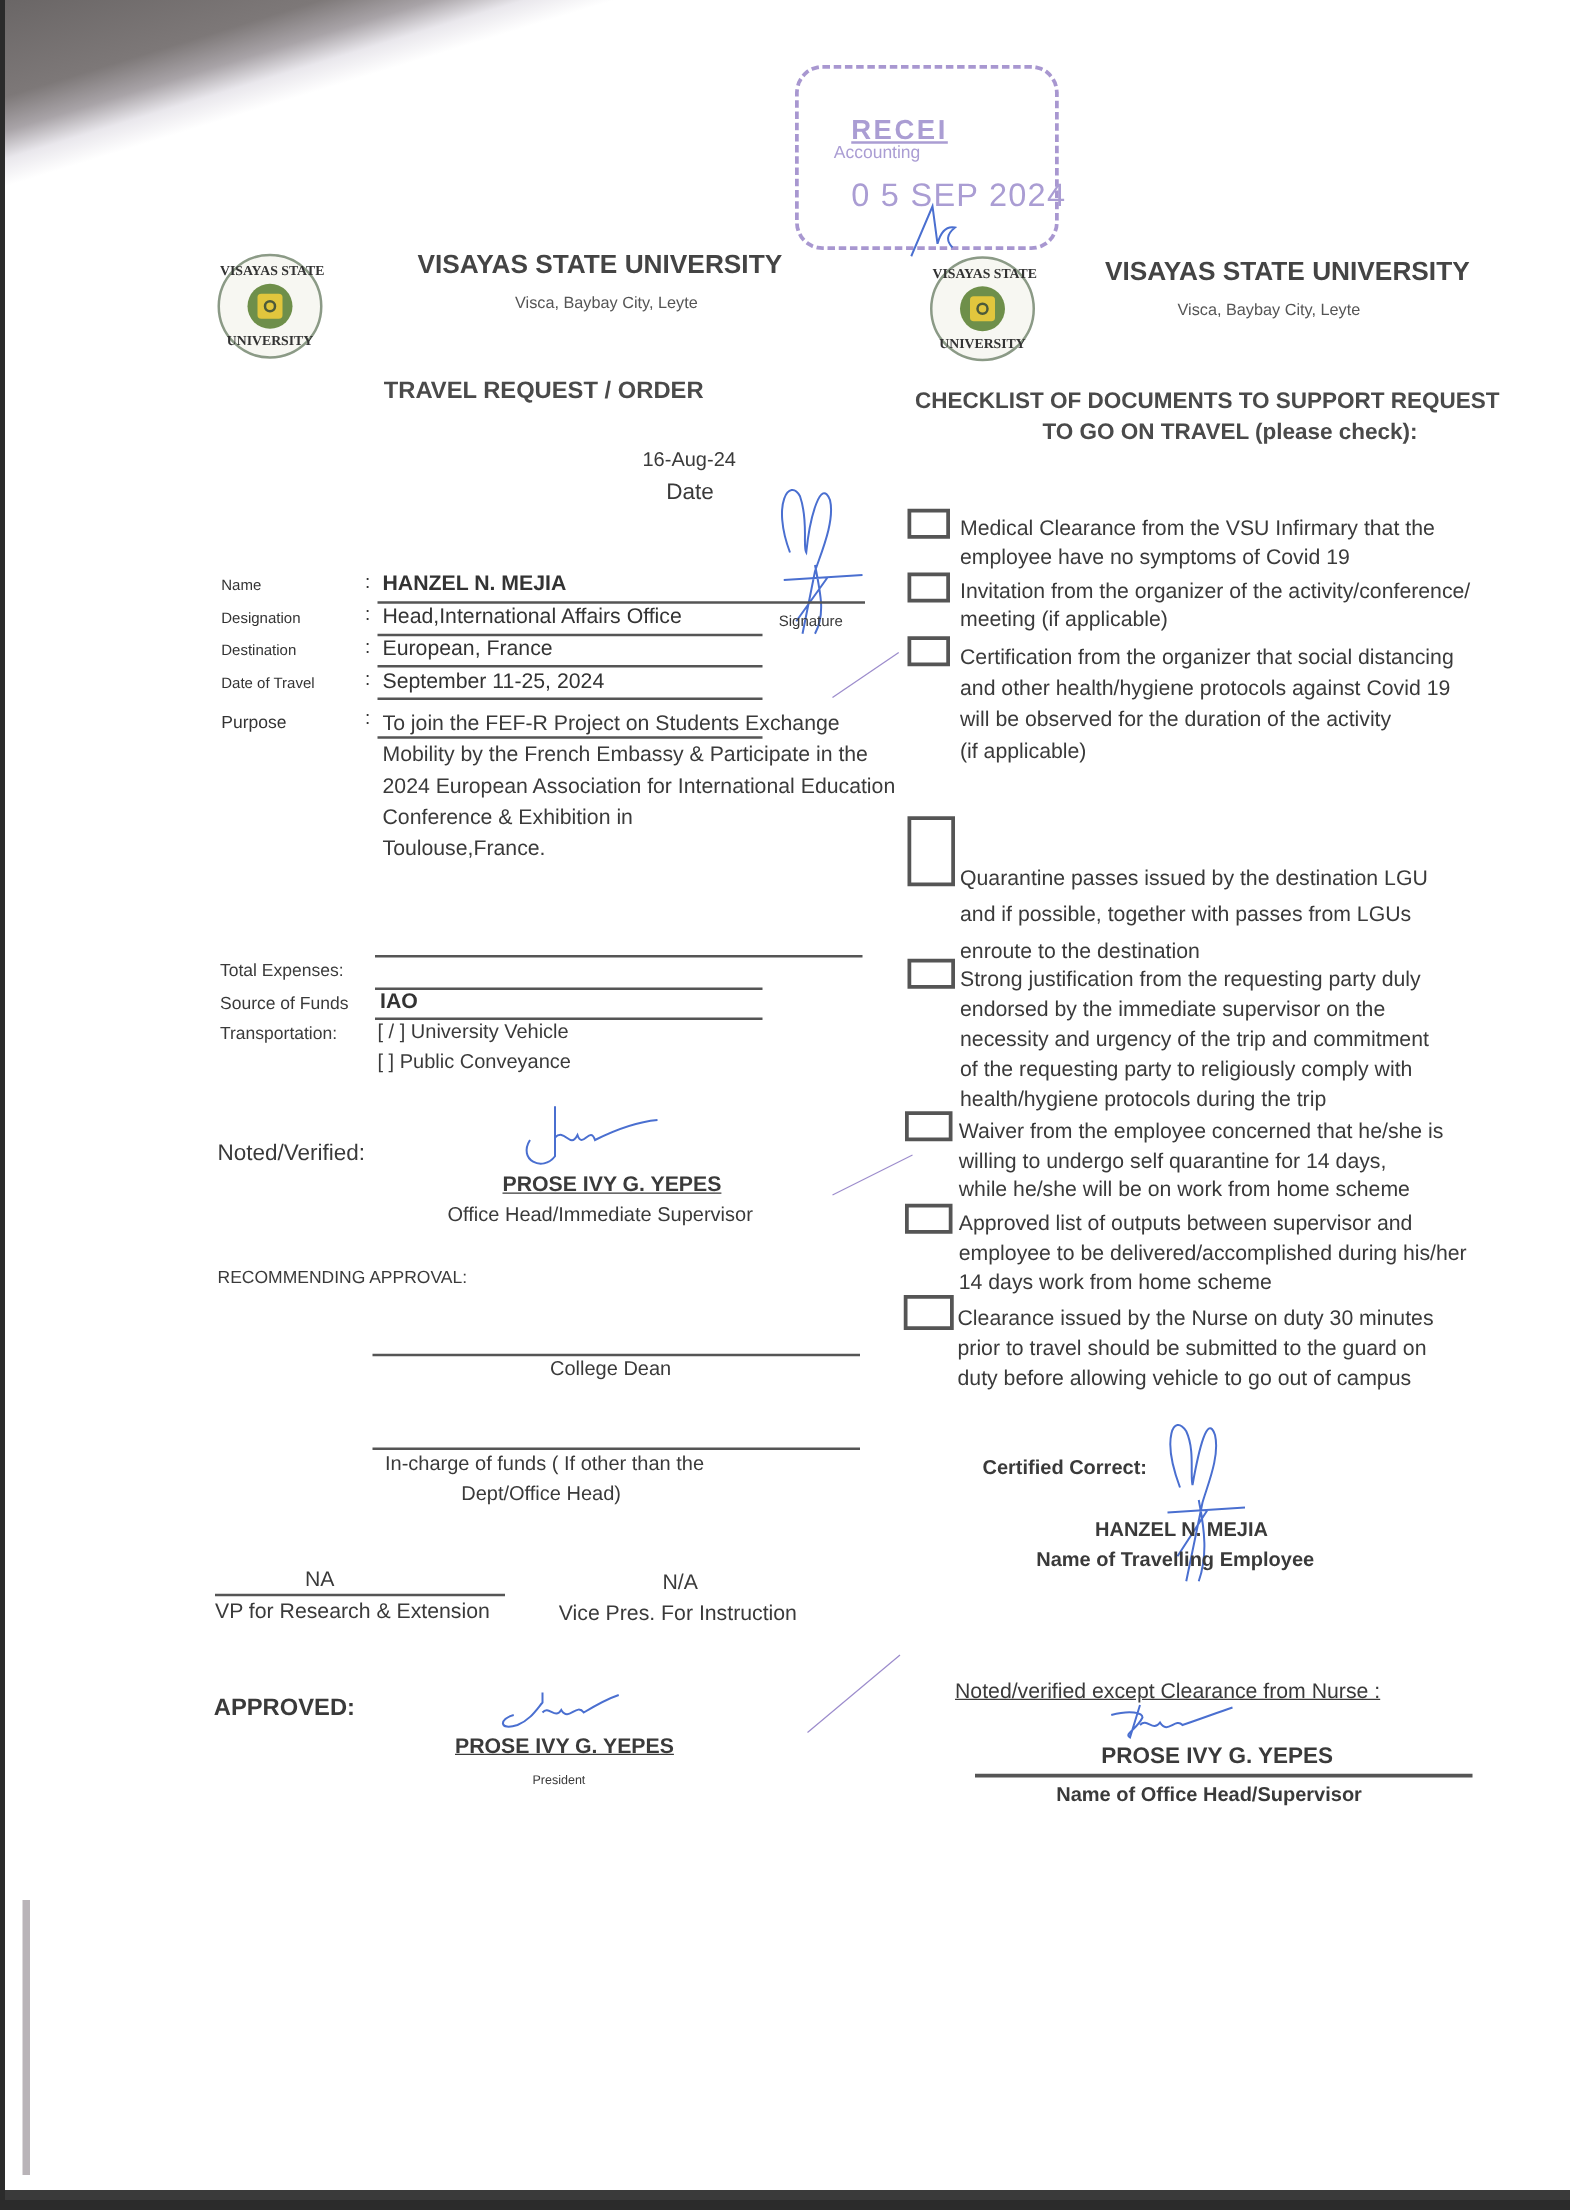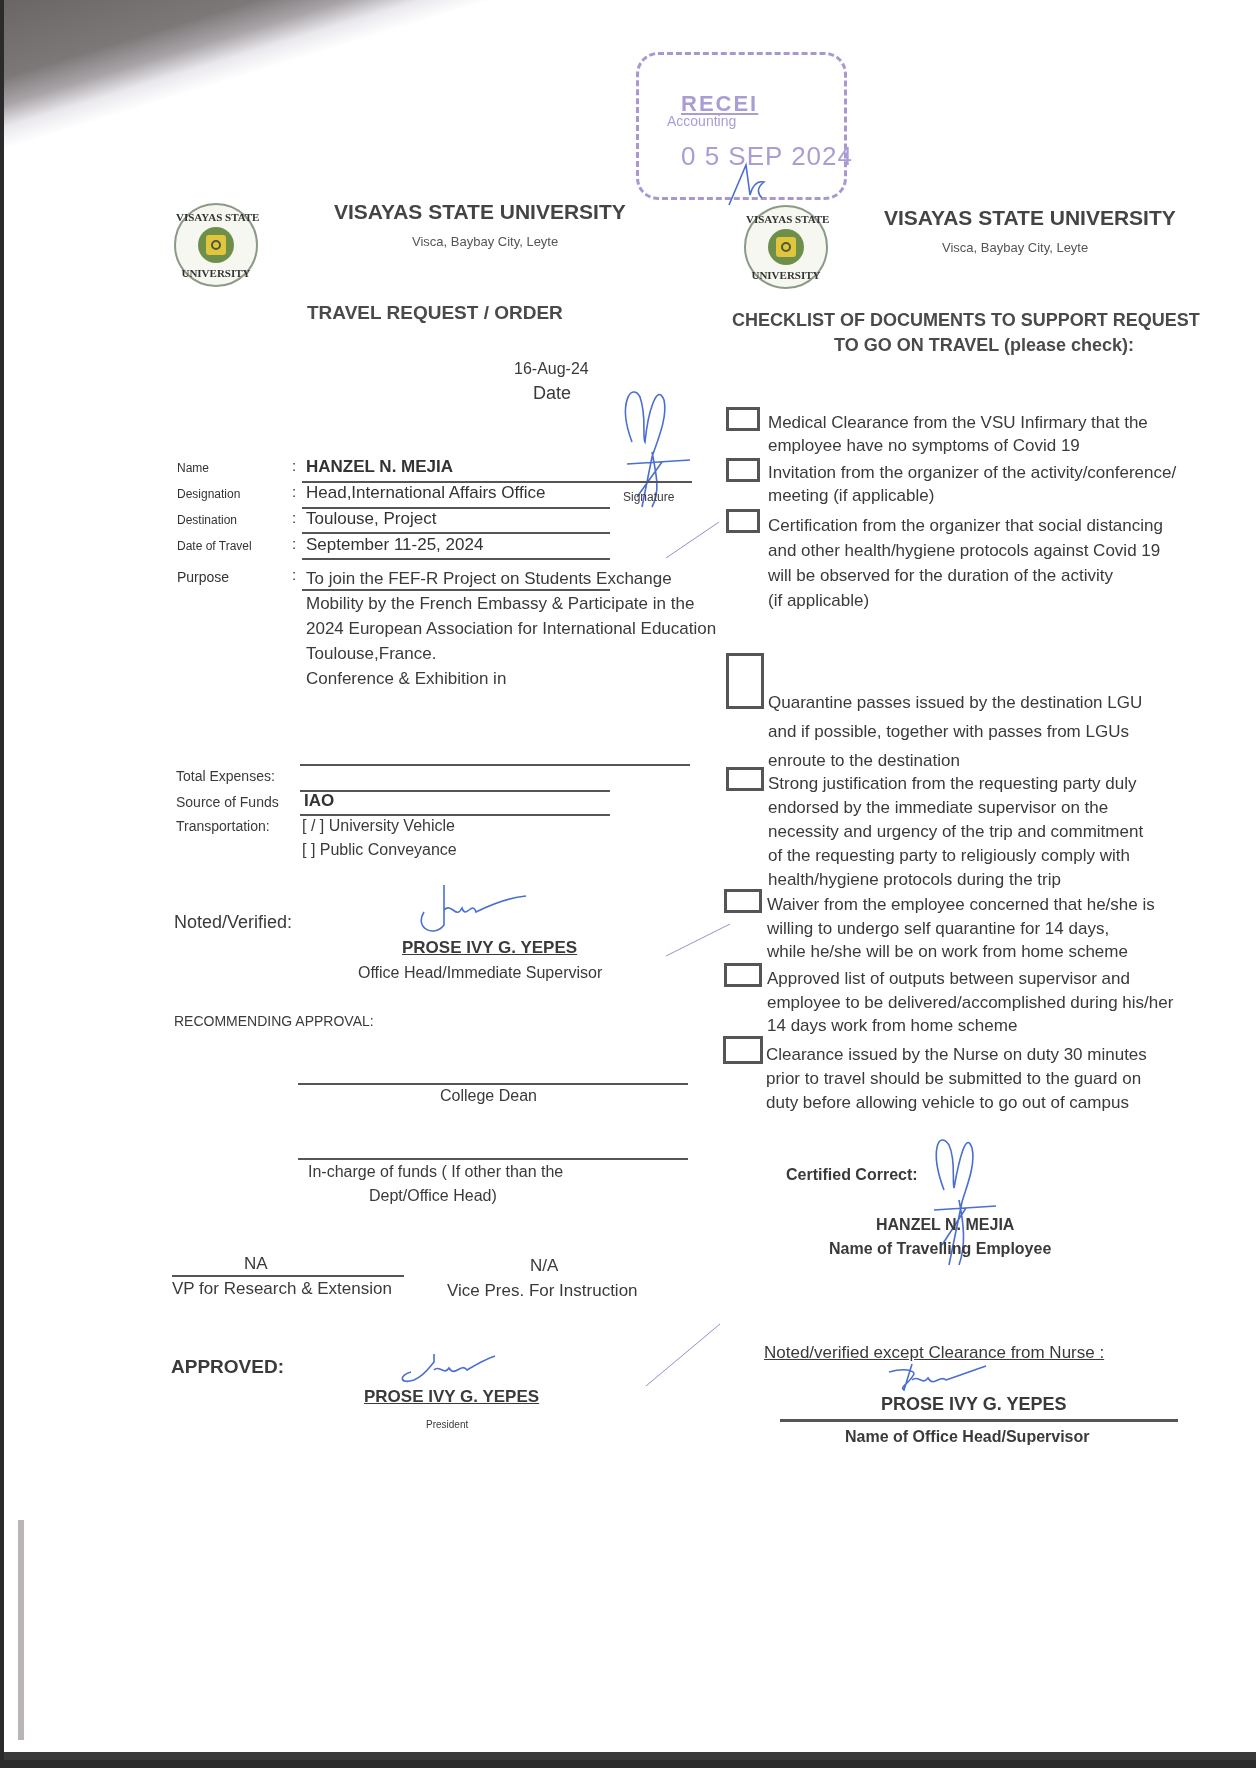--- a/index.html
+++ b/index.html
@@ -96,36 +96,36 @@
   <div class="uline" style="left:298px;top:481px;width:390px"></div>
 
   <div class="abs lbl-s t" style="left:173px;top:487px">Designation</div>
   <div class="abs colon t" style="left:288px;top:483px">:</div>
   <div class="abs val t" style="left:302px;top:483px">Head,International Affairs Office</div>
   <div class="abs t" style="left:619px;top:490px;font-size:12px">Signature</div>
   <div class="uline" style="left:298px;top:507px;width:308px"></div>
 
   <div class="abs lbl-s t" style="left:173px;top:513px">Destination</div>
   <div class="abs colon t" style="left:288px;top:509px">:</div>
-  <div class="abs val t" style="left:302px;top:509px">Toulouse, Project</div>
+  <div class="abs val t" style="left:302px;top:509px">European, France</div>
   <div class="uline" style="left:298px;top:532px;width:308px"></div>
 
   <div class="abs lbl-s t" style="left:173px;top:539px">Date of Travel</div>
   <div class="abs colon t" style="left:288px;top:535px">:</div>
   <div class="abs val t" style="left:302px;top:535px">September 11-25, 2024</div>
   <div class="uline" style="left:298px;top:558px;width:308px"></div>
 
   <div class="abs t" style="left:173px;top:569px;font-size:14px;color:#333">Purpose</div>
   <div class="abs colon t" style="left:288px;top:566px">:</div>
   <div class="abs body-txt" style="left:302px;top:566px">
     <div class="t">To join the FEF-R Project on Students Exchange</div>
     <div class="t">Mobility by the French Embassy &amp; Participate in the</div>
     <div class="t">2024 European Association for International  Education</div>
+    <div class="t">Conference &amp; Exhibition in</div>
     <div class="t">Toulouse,France.</div>
-    <div class="t">Conference &amp; Exhibition in</div>
   </div>
   <div class="uline" style="left:298px;top:589px;width:308px"></div>
 
   <div class="uline" style="left:296px;top:764px;width:390px"></div>
   <div class="abs t" style="left:172px;top:768px;font-size:14px">Total Expenses:</div>
   <div class="abs val t" style="left:300px;top:766px"></div>
   <div class="uline" style="left:296px;top:790px;width:310px"></div>
   <div class="abs t" style="left:172px;top:794px;font-size:14px">Source of Funds</div>
   <div class="abs val-b t" style="left:300px;top:791px">IAO</div>
   <div class="uline" style="left:296px;top:814px;width:310px"></div>

